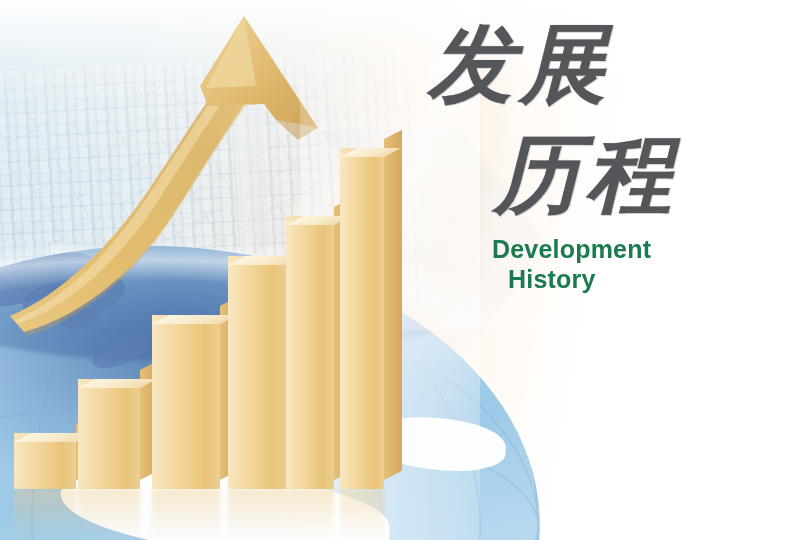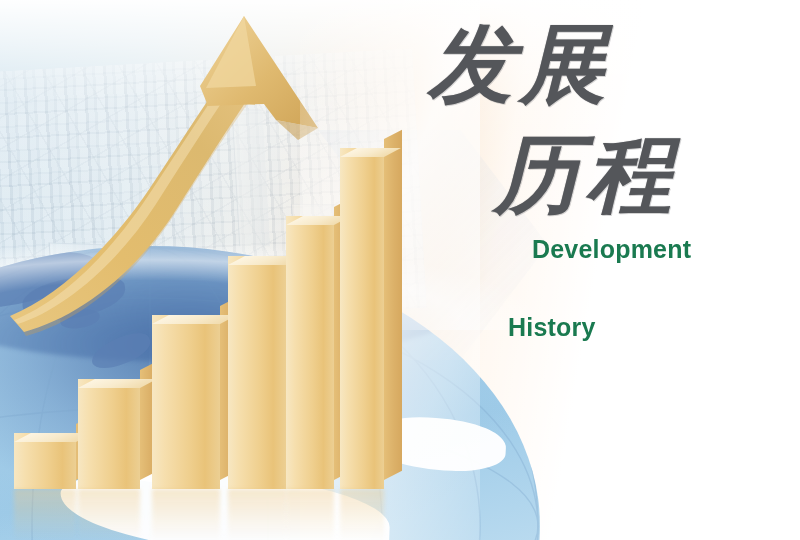--- a/index.html
+++ b/index.html
@@ -178,22 +178,22 @@
   #cjk-line1 { font-size: 86px; margin-left: 4px; }
   #cjk-line2 { font-size: 86px; margin-left: 70px; margin-top: 24px; }
   #en-line1, #en-line2 {
     color: #1a7a50;
     font-family: "Liberation Sans", sans-serif;
     font-weight: bold;
     font-size: 25px;
     line-height: 30px;
     letter-spacing: 0.2px;
   }
-  #en-line1 { margin-left: 108px; margin-top: 16px; }
-  #en-line2 { margin-left: 84px; margin-top: 48px; }
+  #en-line1 { margin-left: 68px; margin-top: 16px; }
+  #en-line2 { margin-left: 84px; }
 </style>
 </head>
 <body>
 
 <div id="banner">
 
   <div class="layer" id="bg-base"></div>
 
   <div class="layer" id="cityscape">
     <div class="tower" id="tower-a"></div>

